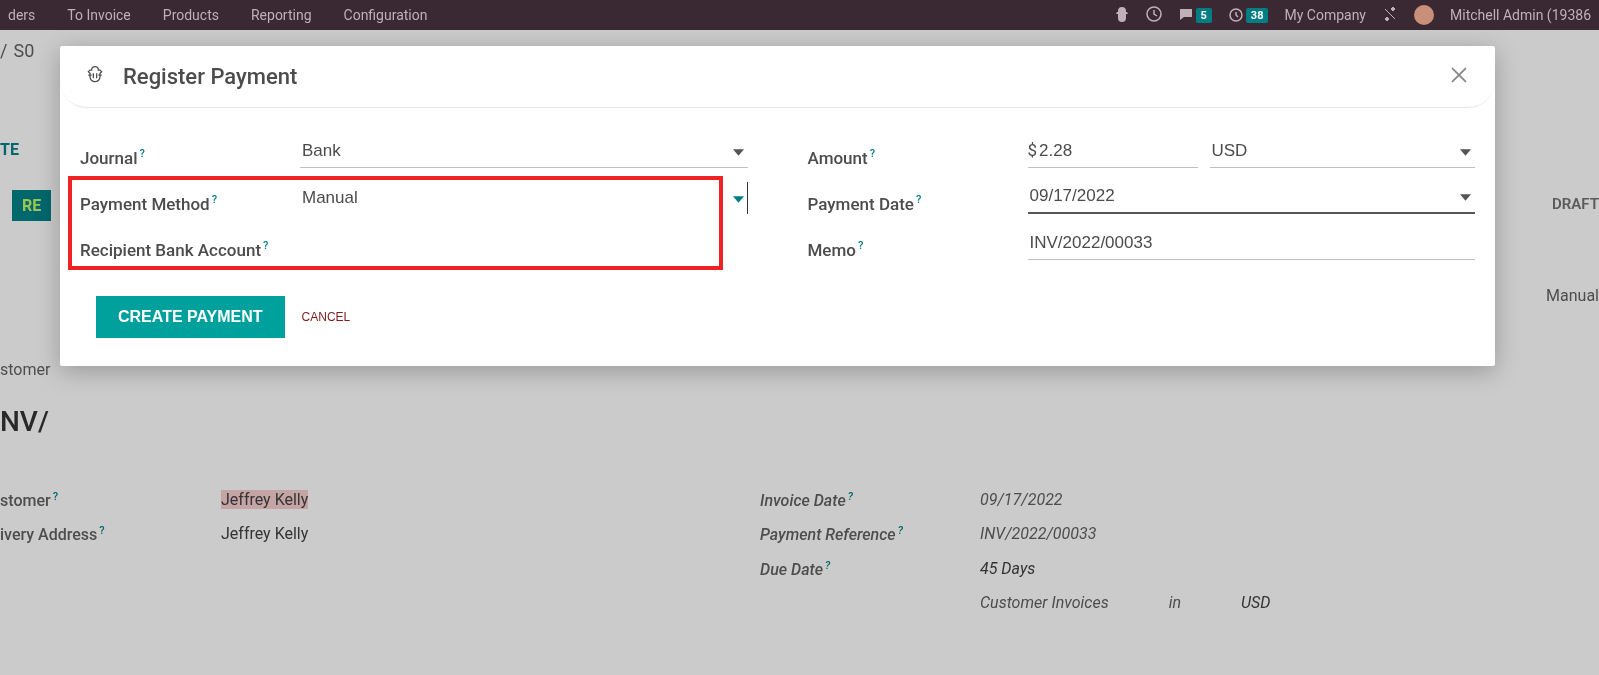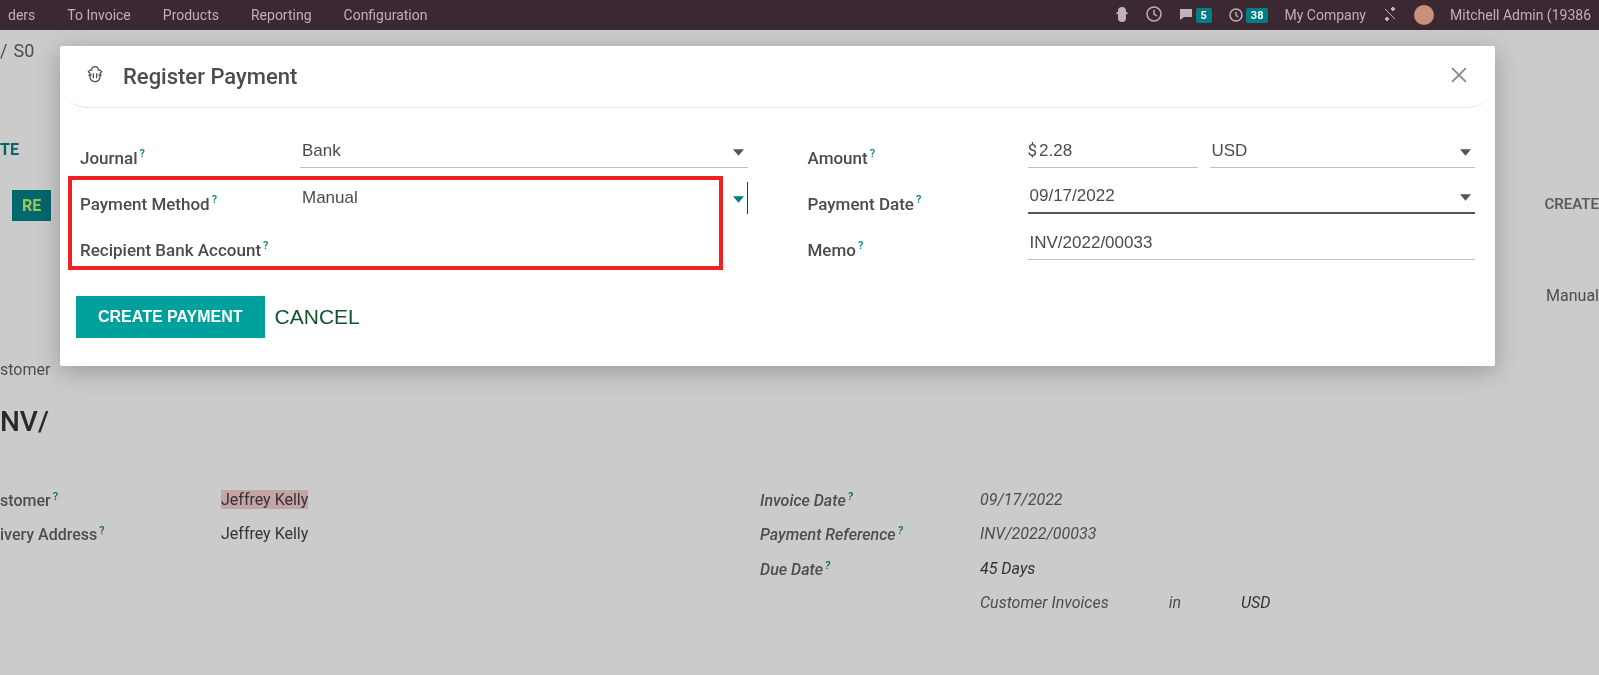--- a/index.html
+++ b/index.html
@@ -54,23 +54,23 @@
 .caret.teal svg { fill: #017e84; }
 
 
 .highlight-box { position: absolute; left: 8px; top: 130px; width: 655px; height: 94px; border: 4px solid #e22; z-index: 20; pointer-events: none; }
 
 .amount-row { display:flex; gap:12px;}
 .amount-input { flex: 0 0 170px;}
 .currency-input { flex:1;}
 .dollar { font-size:17px; color:#4c4c4c; padding-right:2px;}
 
-.modal-footer { padding: 0 20px 28px 16px; display:flex; gap:10px; align-items:center;}
+.modal-footer { padding: 0 20px 28px 36px; display:flex; gap:17px; align-items:center;}
 .btn-primary { background:#00a09d; color:#fff; border:none; padding:12px 22px; font-size:16px; font-weight:bold; cursor:pointer;}
-.btn-link { color:#14532d; font-size:21px; font-weight:500; cursor:pointer; background:none; border:none;}
+.btn-link { color:#7f1d1d; font-size:12px; font-weight:500; cursor:pointer; background:none; border:none;}
 
 .cursor-bar { border-right: 1px solid #333; }
 </style>
 </head>
 <body>
 
 <div class="topnav">
   <div class="topnav-left">
     <span>ders</span>
     <span>To Invoice</span>
@@ -118,21 +118,21 @@
   <div class="bg-overlay"></div>
 
   <div class="bg-header">
     <div class="breadcrumb">
       <span>/</span>
       <span>S0</span>
     </div>
   </div>
   <div class="bg-te">TE</div>
   <div class="bg-re">RE</div>
-  <div class="bg-status">CREATE</div>
+  <div class="bg-status">DRAFT</div>
   <div class="bg-orders">Manual</div>
 
   <div style="position:absolute; left:0; top:330px; color:#5f5f5f; font-size:16px;">
     <span>stomer</span>
   </div>
   <div class="bg-inv">NV/</div>
 
   <div class="bg-fields">
     <div class="bg-cols">
       <div class="bg-col-left">

